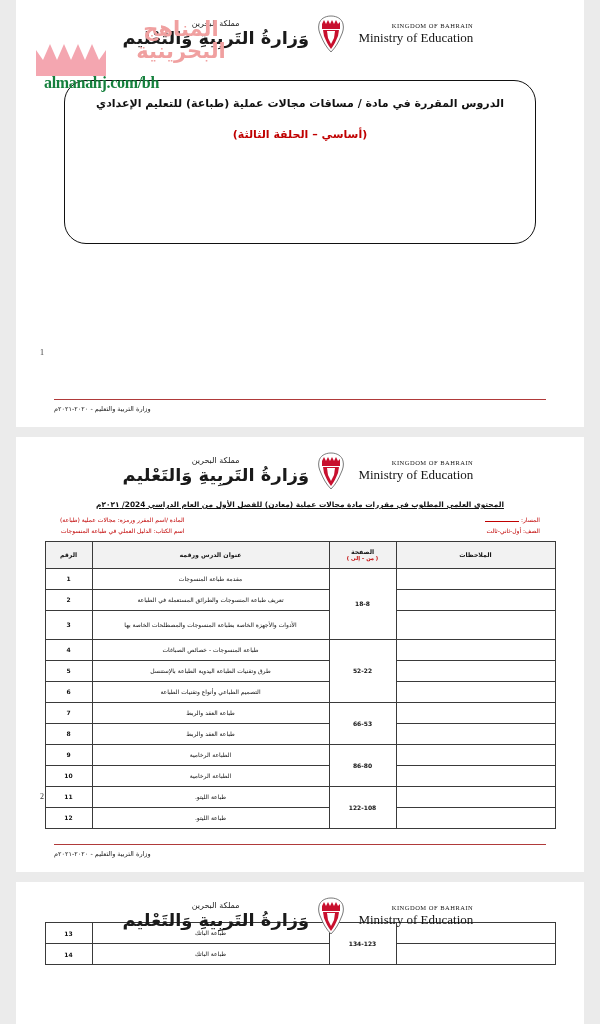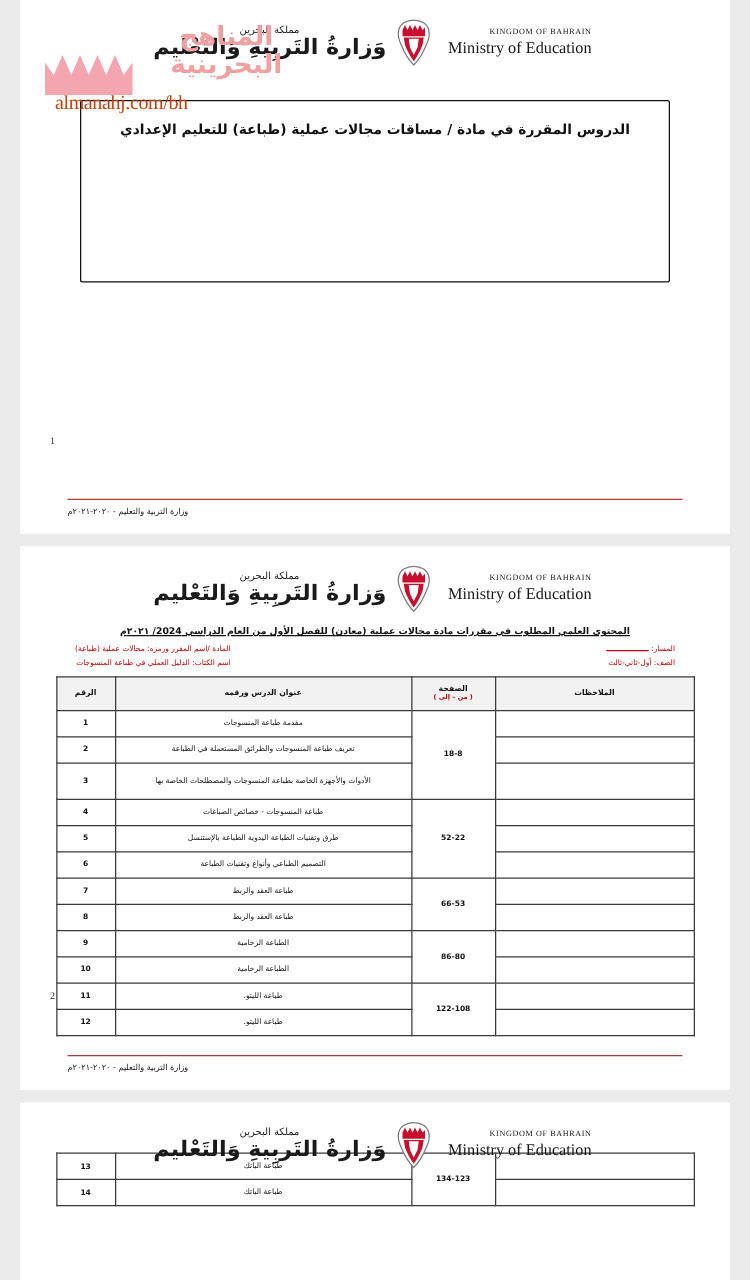--- a/index.html
+++ b/index.html
@@ -89,33 +89,33 @@
     text-align: center;
     width: 130px;
     direction: rtl;
   }
   .wm-crown { position: absolute; left: 6px; top: 30px; }
   .wm-url {
     position: absolute;
     left: 14px;
     top: 62px;
     font-size: 16px;
-    font-weight: normal;
-    color: #c2410c;
+    font-weight: bold;
+    color: #15803d;
     font-family: "Liberation Serif", serif;
     letter-spacing: -0.3px;
     direction: ltr;
   }
 
   
   .titlebox {
     margin: 26px 48px 0 48px;
     border: 1.6px solid #111;
-    border-radius: 2px;
-    padding: 16px 16px 18px 16px;
+    border-radius: 22px;
+    padding: 16px 16px 36px 16px;
     text-align: center;
     direction: rtl;
     min-height: 110px;
   }
   .titlebox .line {
     font-family: "DejaVu Sans", sans-serif;
     font-weight: bold;
     font-size: 11px;
     color: #111;
     margin-bottom: 17px;
@@ -244,20 +244,21 @@
       </svg>
     </div>
     <div class="lh-en">
       <div class="kingdom">KINGDOM OF BAHRAIN</div>
       <div class="ministry">Ministry of Education</div>
     </div>
   </div>
 
   <div class="titlebox">
     <div class="line">الدروس المقررة في مادة / مساقات مجالات عملية (طباعة) للتعليم الإعدادي</div>
+    <div class="line accent">(أساسي – الحلقة الثالثة)</div>
   </div>
 
   <div class="pagenum" style="top:348px;">1</div>
 
   <div style="position:absolute; left:0; right:0; bottom:6px;">
     <div class="footer-rule"></div>
     <div class="footer-text">وزارة التربية والتعليم - ٢٠٢٠-٢٠٢١م</div>
   </div>
 </div>
 

